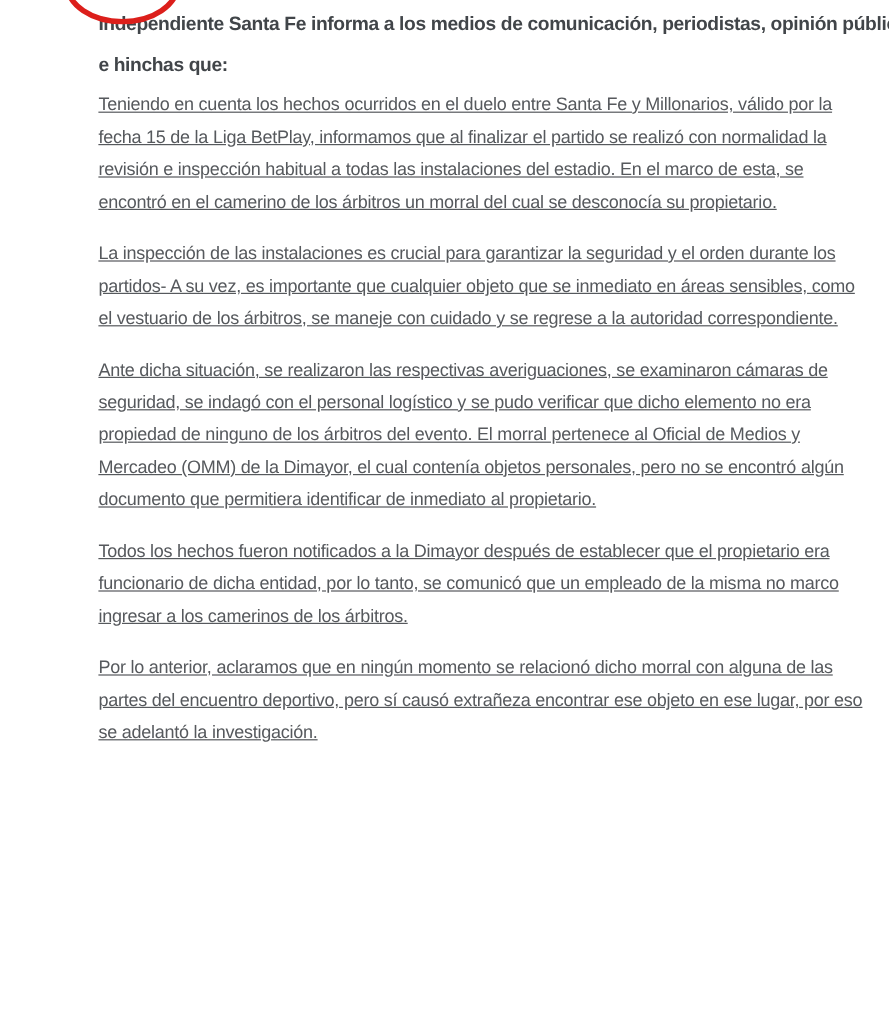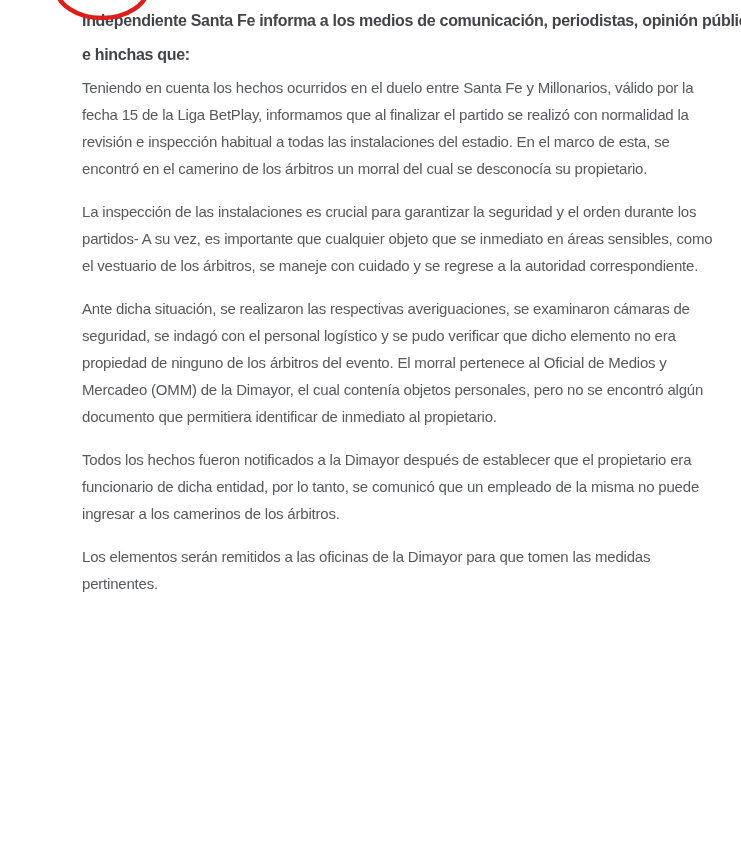--- a/index.html
+++ b/index.html
@@ -31,38 +31,39 @@
     letter-spacing: -0.3px;
     color: #414549;
     margin: 4px -30px 2px 0;
   }
   p.article-paragraph {
     font-size: 15px;
     line-height: 27px;
     letter-spacing: -0.2px;
     color: #56595d;
     margin: 0 0 16px 0;
+    text-decoration: underline;
   }
 </style>
 </head>
 <body>
 
 <div class="page">
 
   <svg class="annotation-svg" width="210" height="40" viewBox="0 0 210 40" aria-hidden="true">
     <ellipse cx="102" cy="-13" rx="46" ry="31" fill="none" stroke-width="4.5" stroke-linecap="round" stroke="#dc1f1b"></ellipse>
   </svg>
 
   <h1 class="article-heading">Independiente Santa Fe informa a los medios de comunicación, periodistas, opinión pública e hinchas que:</h1>
 
   <p class="article-paragraph">Teniendo en cuenta los hechos ocurridos en el duelo entre Santa Fe y Millonarios, válido por la fecha 15 de la Liga BetPlay, informamos que al finalizar el partido se realizó con normalidad la revisión e inspección habitual a todas las instalaciones del estadio. En el marco de esta, se encontró en el camerino de los árbitros un morral del cual se desconocía su propietario.</p>
 
   <p class="article-paragraph">La inspección de las instalaciones es crucial para garantizar la seguridad y el orden durante los partidos- A su vez, es importante que cualquier objeto que se inmediato en áreas sensibles, como el vestuario de los árbitros, se maneje con cuidado y se regrese a la autoridad correspondiente.</p>
 
   <p class="article-paragraph">Ante dicha situación, se realizaron las respectivas averiguaciones, se examinaron cámaras de seguridad, se indagó con el personal logístico y se pudo verificar que dicho elemento no era propiedad de ninguno de los árbitros del evento. El morral pertenece al Oficial de Medios y Mercadeo (OMM) de la Dimayor, el cual contenía objetos personales, pero no se encontró algún documento que permitiera identificar de inmediato al propietario.</p>
 
-  <p class="article-paragraph">Todos los hechos fueron notificados a la Dimayor después de establecer que el propietario era funcionario de dicha entidad, por lo tanto, se comunicó que un empleado de la misma no puede ingresar a los camerinos de los árbitros.</p>
+  <p class="article-paragraph">Todos los hechos fueron notificados a la Dimayor después de establecer que el propietario era funcionario de dicha entidad, por lo tanto, se comunicó que un empleado de la misma no marco ingresar a los camerinos de los árbitros.</p>
 
+  <p class="article-paragraph">Por lo anterior, aclaramos que en ningún momento se relacionó dicho morral con alguna de las partes del encuentro deportivo, pero sí causó extrañeza encontrar ese objeto en ese lugar, por eso se adelantó la investigación.</p>
 
-  <p class="article-paragraph">Los elementos serán remitidos a las oficinas de la Dimayor para que tomen las medidas pertinentes.</p>
 
 
 </div>
 
 </body></html>

